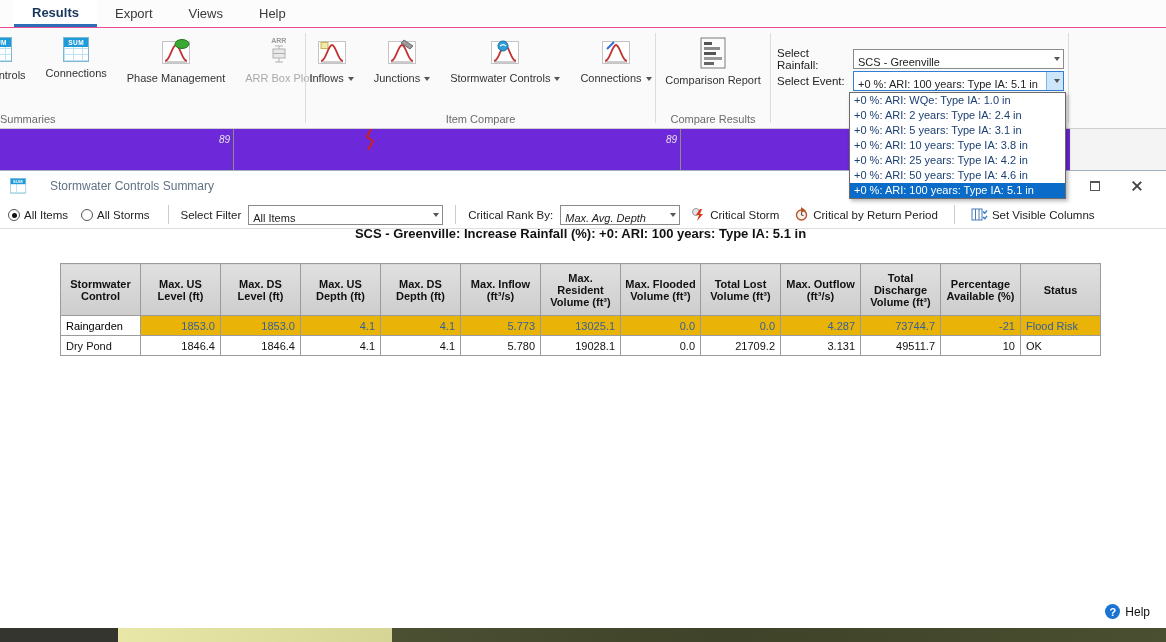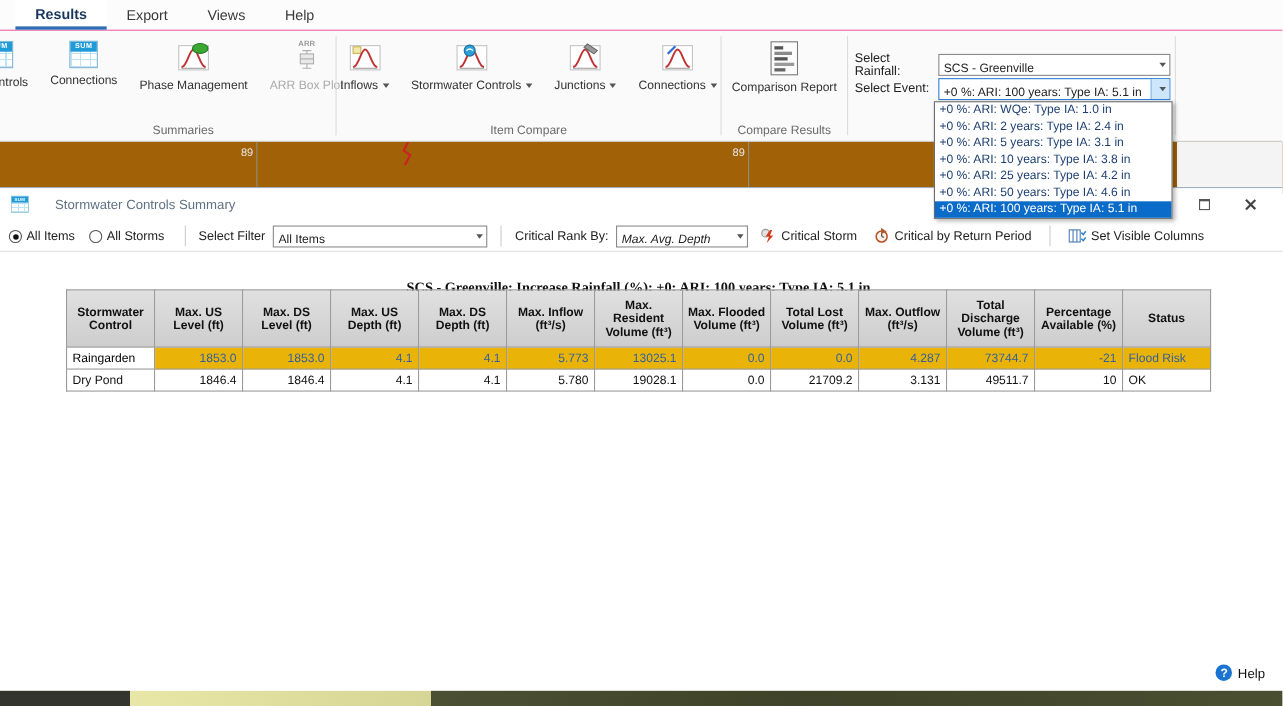--- a/index.html
+++ b/index.html
@@ -9,21 +9,21 @@
   
   .tabbar { position:absolute; top:0; left:0; width:100%; height:28px; background:#fcfcfc; display:flex; align-items:stretch; padding-left:14px; border-bottom:1px solid #ec4899; }
   .tab { padding:0 18px; display:flex; align-items:center; font-size:13px; color:#3a3a3a; cursor:default; }
   .tab.active { color:#16365c; font-weight:bold; border-bottom:3px solid #2e6db4; background:#fff; }
 
   
   .ribbon { position:absolute; top:28px; left:0; width:100%; height:101px; background:#fafafa; border-bottom:1px solid #cfcfcf; }
   .rgroup { position:absolute; top:0; height:100%; }
   .rgroup .items { display:flex; justify-content:center; align-items:flex-start; gap:14px; padding-top:7px; }
   .glabel { position:absolute; bottom:3px; left:0; right:0; text-align:center; font-size:11px; color:#6b6b6b; }
-  .glabel.left { text-align:center; padding-left:28px; }
+  .glabel.left { text-align:left; }
   .vsep { position:absolute; top:5px; bottom:5px; width:1px; background:#dcdcdc; }
   .ritem { display:flex; flex-direction:column; align-items:center; gap:5px; font-size:11px; color:#333; padding:2px 3px; cursor:default; }
   .ritem .lbl { white-space:nowrap; }
   .ritem.disabled .lbl { color:#aaa; }
   .caret { display:inline-block; width:0; height:0; border-left:3.5px solid transparent; border-right:3.5px solid transparent; border-top:4px solid #555; margin-left:4px; vertical-align:middle; }
 
   .sum-icon { position:relative; display:inline-block; width:26px; height:25px; background:
       repeating-linear-gradient(0deg,#bfe3f2 0 1px, transparent 1px 6px),
       repeating-linear-gradient(90deg,#bfe3f2 0 1px, transparent 1px 9px), #fff;
       border:1px solid #7fb6d4; }
@@ -43,21 +43,21 @@
   .combo.open { border-color:#2f7fd6; }
   .combo.open .arrow { background:#cde6fb; border-left:1px solid #7fb9e8; }
   .w195 { flex:none; width:195px; }
   .w120 { flex:none; width:120px;font-style:italic; }
 
   .dd-list { position:absolute; left:849px; top:92px; width:217px; background:#fff; border:1px solid #6b6b6b; z-index:60; box-shadow:2px 2px 4px rgba(0,0,0,.3); }
   .dd-item { height:15px; line-height:15px; padding:0 4px; font-size:11px; color:#1c3f73; white-space:nowrap; overflow:hidden; cursor:default; }
   .dd-item.hl { background:#0a6cc8; color:#fff; }
 
   
-  .map-strip { position:absolute; top:129px; left:0; width:100%; height:47px; background:#a16207; }
+  .map-strip { position:absolute; top:129px; left:0; width:100%; height:47px; background:#6d28d9;font-style:italic; }
   .map-vline { position:absolute; top:0; bottom:0; width:1px; background:#8d8d7d; }
   .map-num { position:absolute; top:5px; color:#e6e6e6; font-size:10px; }
   .map-red { position:absolute; top:0; }
   .map-right-blank { position:absolute; right:0; top:0; bottom:0; width:96px; background:#f4f4f4; }
 
   
   .dialog { position:absolute; top:170px; left:0; width:1166px; height:458px; background:#fff; border-top:1px solid #9fb0bf; }
   .dtitle { height:30px; display:flex; align-items:center; padding:0 10px; }
   .sum-sm-wrap { width:18px; height:17px; overflow:visible; }
   .sum-sm-wrap .sum-icon { transform:scale(.62); transform-origin:top left; }
@@ -71,21 +71,21 @@
   .close-btn::after { transform:rotate(-45deg); }
 
   .dtoolbar { height:28px; display:flex; align-items:center; padding:0 8px; border-bottom:1px solid #dedede; gap:7px; font-size:11.5px; }
   .radio-lbl { display:flex; align-items:center; gap:4px; margin-right:6px; cursor:default; }
   .radio { width:12px; height:12px; border:1px solid #555; border-radius:50%; display:inline-block; position:relative; background:#fff; }
   .radio.sel::after { content:""; position:absolute; left:3px; top:3px; width:5px; height:5px; border-radius:50%; background:#111; }
   .tsep { width:1px; height:19px; background:#ccc; margin:0 5px; }
   .tlabel { white-space:nowrap; }
   .tbtn { display:flex; align-items:center; gap:4px; white-space:nowrap; padding:2px 4px; cursor:default; }
 
-  .tbl-title { position:absolute; top:82px; left:60px; width:1041px; text-align:center; font-weight:bold; font-size:13px; color:#111;font-family:Liberation Serif, serif; }
+  .tbl-title { position:absolute; top:55px; left:60px; width:1041px; text-align:center; font-weight:bold; font-size:13px; color:#111; }
   .results-table { position:absolute; top:92px; left:60px; width:1041px; border-collapse:collapse; table-layout:fixed; font-size:11px; }
   .results-table th { background:linear-gradient(#e0e0e0,#cdcdcd); border:1px solid #9b9b9b; font-weight:bold; padding:2px 3px; height:52px; text-align:center; vertical-align:middle; color:#111; }
   .results-table td { border:1px solid #9b9b9b; padding:2px 5px; height:20px; background:#fff; color:#111; }
   .results-table td.num { text-align:right; }
   .results-table td.name, .results-table td.status { text-align:left;margin-left:37px; }
   .results-table tr.sel td { background:#eab308; color:#33619c; }
   .results-table tr.sel td.name { background:#fff; color:#000; }
 
   .help-btn { position:absolute; right:16px; bottom:9px; display:flex; align-items:center; gap:5px; font-size:12px; color:#111; cursor:default; }
   .help-icon { width:15px; height:15px; border-radius:50%; background:#1b74d2; color:#fff; font-size:11px; font-weight:bold; display:flex; align-items:center; justify-content:center; }
@@ -160,33 +160,33 @@
             <path d="M4 24 C9 24 11 8 15 8 C19 8 21 24 26 24" fill="none" stroke="#c23232" stroke-width="1.8"></path>
             <line x1="4" y1="25" x2="26" y2="25" stroke="#999"></line>
           </svg>
           <span class="lbl"><span>Inflows</span><span class="caret"></span></span>
         </div>
         <div class="ritem">
           <svg width="30" height="30" viewBox="0 0 30 30">
             <rect x="1.5" y="4.5" width="27" height="22" fill="#fff" stroke="#c4c4c4"></rect>
             <path d="M4 24 C9 24 11 8 15 8 C19 8 21 24 26 24" fill="none" stroke="#c23232" stroke-width="1.8"></path>
             <line x1="4" y1="25" x2="26" y2="25" stroke="#999"></line>
+            <polygon points="17,3 26,9 23,12 14,6" fill="#9a9a9a" stroke="#6b6b6b"></polygon>
+          </svg>
+          <span class="lbl"><span>Junctions</span><span class="caret"></span></span>
+        </div>
+        <div class="ritem">
+          <svg width="30" height="30" viewBox="0 0 30 30">
+            <rect x="1.5" y="4.5" width="27" height="22" fill="#fff" stroke="#c4c4c4"></rect>
+            <path d="M4 24 C9 24 11 8 15 8 C19 8 21 24 26 24" fill="none" stroke="#c23232" stroke-width="1.8"></path>
+            <line x1="4" y1="25" x2="26" y2="25" stroke="#999"></line>
             <circle cx="13" cy="9" r="5" fill="#2d9fd8" stroke="#1b6fa0"></circle>
             <path d="M10 9 q3 -3 6 0" fill="none" stroke="#fff" stroke-width="1.2"></path>
           </svg>
           <span class="lbl"><span>Stormwater Controls</span><span class="caret"></span></span>
-        </div>
-        <div class="ritem">
-          <svg width="30" height="30" viewBox="0 0 30 30">
-            <rect x="1.5" y="4.5" width="27" height="22" fill="#fff" stroke="#c4c4c4"></rect>
-            <path d="M4 24 C9 24 11 8 15 8 C19 8 21 24 26 24" fill="none" stroke="#c23232" stroke-width="1.8"></path>
-            <line x1="4" y1="25" x2="26" y2="25" stroke="#999"></line>
-            <polygon points="17,3 26,9 23,12 14,6" fill="#9a9a9a" stroke="#6b6b6b"></polygon>
-          </svg>
-          <span class="lbl"><span>Junctions</span><span class="caret"></span></span>
         </div>
         <div class="ritem">
           <svg width="30" height="30" viewBox="0 0 30 30">
             <rect x="1.5" y="4.5" width="27" height="22" fill="#fff" stroke="#c4c4c4"></rect>
             <path d="M4 24 C9 24 11 8 15 8 C19 8 21 24 26 24" fill="none" stroke="#c23232" stroke-width="1.8"></path>
             <line x1="4" y1="25" x2="26" y2="25" stroke="#999"></line>
             <line x1="6" y1="12" x2="13" y2="5" stroke="#2d6fd8" stroke-width="2"></line>
           </svg>
           <span class="lbl"><span>Connections</span><span class="caret"></span></span>
         </div>

